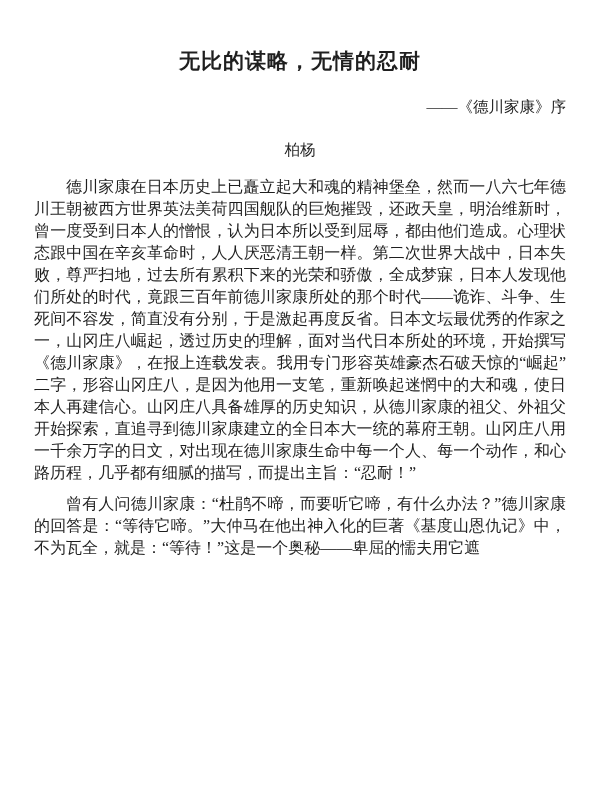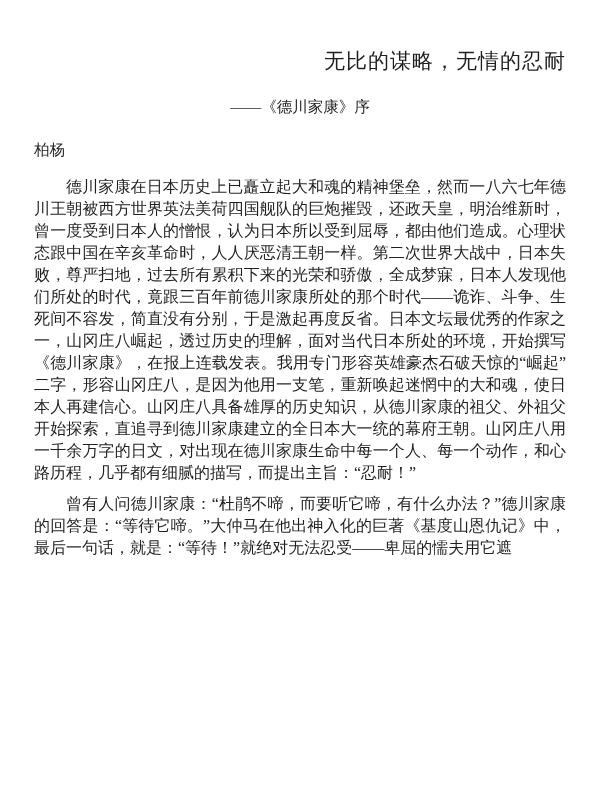--- a/index.html
+++ b/index.html
@@ -14,36 +14,36 @@
     margin: 0 auto;
     background: #ffffff;
     color: #1f1f1f;
     box-sizing: border-box;
     padding: 48px 34px 0 34px;
     overflow: hidden;
     font-family: "Liberation Serif", "DejaVu Serif", serif;
   }
   .title {
     font-size: 21px;
-    font-weight: normal;
-    text-align: right;
+    font-weight: bold;
+    text-align: center;
     letter-spacing: 1px;
     line-height: 27px;
     margin: 0 0 22px 0;
   }
   .subtitle {
     font-size: 15.5px;
     font-weight: normal;
-    text-align: center;
+    text-align: right;
     line-height: 20px;
     margin: 0 0 23px 0;
   }
   .author {
     font-size: 15.5px;
-    text-align: left;
+    text-align: center;
     line-height: 20px;
     margin: 0 0 16px 0;
   }
   .body-text p {
     font-size: 16px;
     line-height: 22px;
     text-align: justify;
     text-indent: 2em;
     margin: 0 0 9px 0;
     word-break: break-all;
@@ -54,15 +54,15 @@
 
 <div class="page">
   <h1 class="title">无比的谋略，无情的忍耐</h1>
 
   <div class="subtitle">——《德川家康》序</div>
 
   <div class="author">柏杨</div>
 
   <div class="body-text">
     <p>德川家康在日本历史上已矗立起大和魂的精神堡垒，然而一八六七年德川王朝被西方世界英法美荷四国舰队的巨炮摧毁，还政天皇，明治维新时，曾一度受到日本人的憎恨，认为日本所以受到屈辱，都由他们造成。心理状态跟中国在辛亥革命时，人人厌恶清王朝一样。第二次世界大战中，日本失败，尊严扫地，过去所有累积下来的光荣和骄傲，全成梦寐，日本人发现他们所处的时代，竟跟三百年前德川家康所处的那个时代——诡诈、斗争、生死间不容发，简直没有分别，于是激起再度反省。日本文坛最优秀的作家之一，山冈庄八崛起，透过历史的理解，面对当代日本所处的环境，开始撰写《德川家康》，在报上连载发表。我用专门形容英雄豪杰石破天惊的“崛起”二字，形容山冈庄八，是因为他用一支笔，重新唤起迷惘中的大和魂，使日本人再建信心。山冈庄八具备雄厚的历史知识，从德川家康的祖父、外祖父开始探索，直追寻到德川家康建立的全日本大一统的幕府王朝。山冈庄八用一千余万字的日文，对出现在德川家康生命中每一个人、每一个动作，和心路历程，几乎都有细腻的描写，而提出主旨：“忍耐！”</p>
-    <p>曾有人问德川家康：“杜鹃不啼，而要听它啼，有什么办法？”德川家康的回答是：“等待它啼。”大仲马在他出神入化的巨著《基度山恩仇记》中，最后一句话，就是：“等待！”就绝对无法忍受——卑屈的懦夫用它遮</p>
+    <p>曾有人问德川家康：“杜鹃不啼，而要听它啼，有什么办法？”德川家康的回答是：“等待它啼。”大仲马在他出神入化的巨著《基度山恩仇记》中，不为瓦全，就是：“等待！”这是一个奥秘——卑屈的懦夫用它遮</p>
   </div>
 </div>
 
 </body></html>

